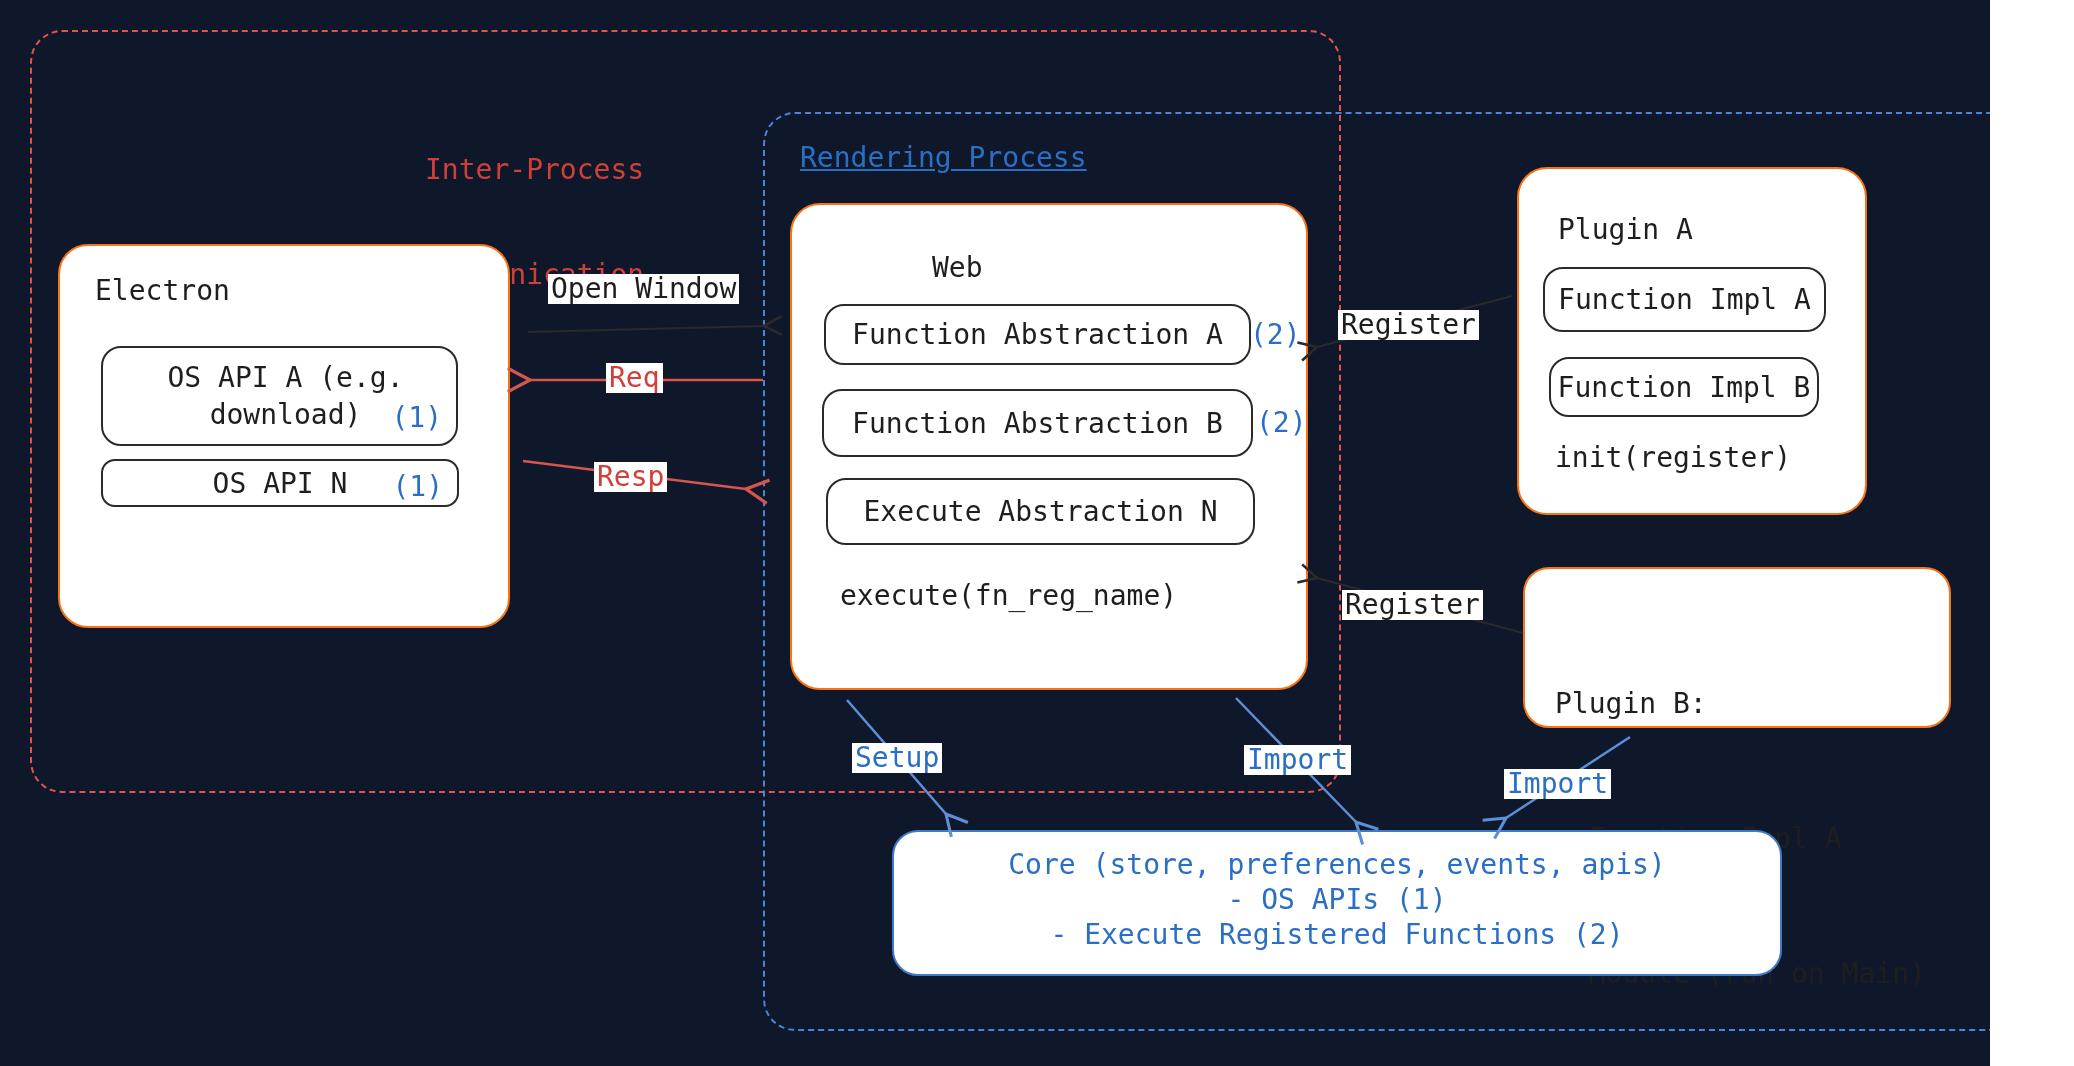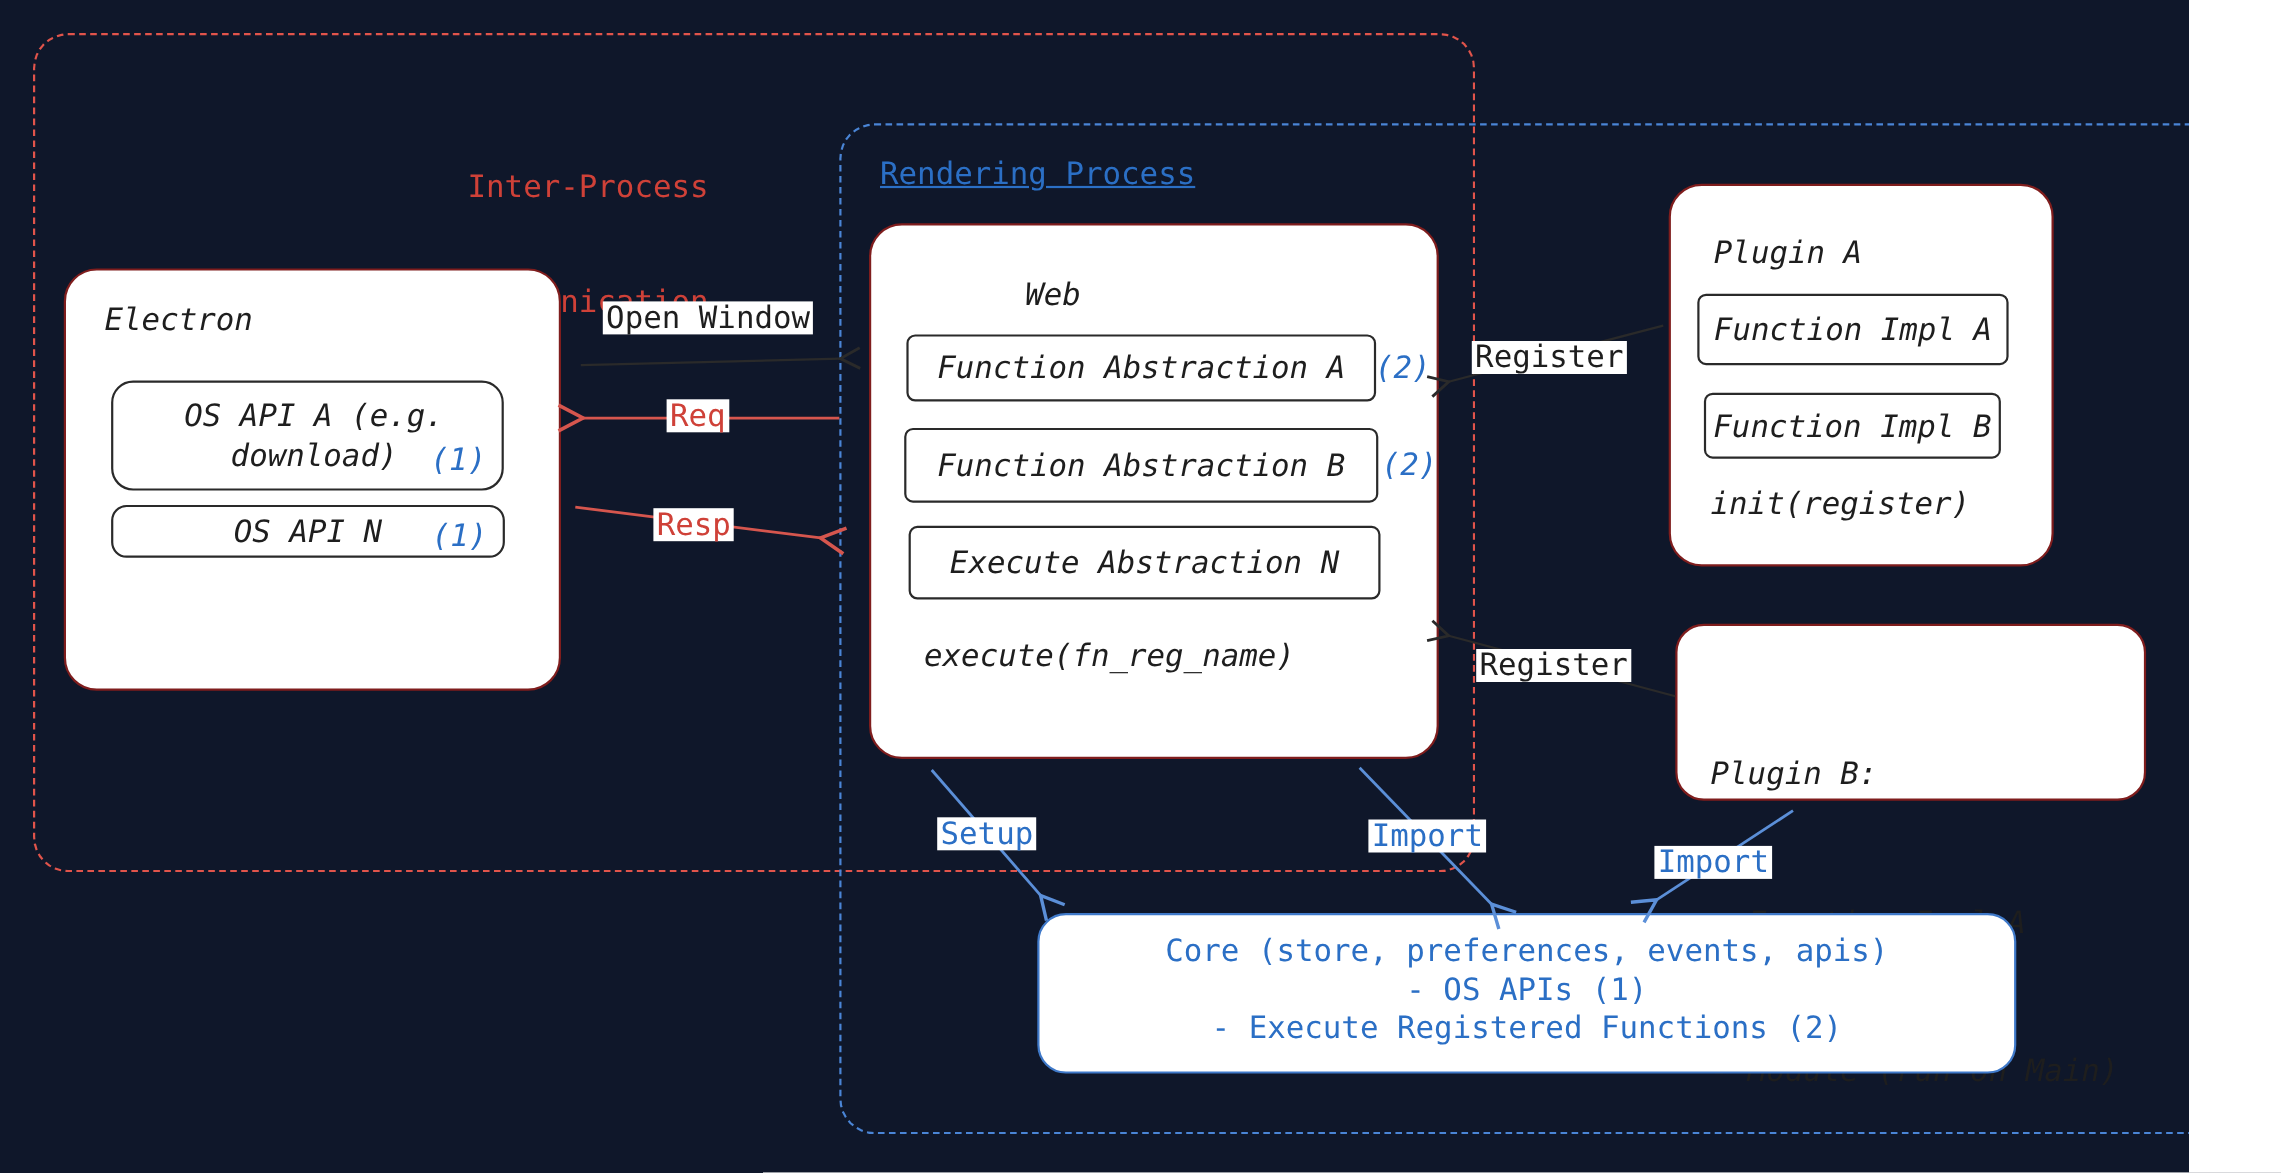--- a/index.html
+++ b/index.html
@@ -21,30 +21,29 @@
   .group-blue{
     border:2.5px dashed #4a85d6;
     border-radius:32px;
   }
   .group-label-red{color:#cf4138;line-height:35px;white-space:pre;}
   .group-label-blue{color:#2b6fc5;line-height:35px;white-space:pre;}
   
   .box{
     position:absolute;
     background:#ffffff;
-    border:2px solid #7f1d1d;
+    border:2px solid #f97316;
     border-radius:30px;
     box-sizing:border-box;
-    font-style:italic;
   }
   .inner-box{
     position:absolute;
     background:#ffffff;
     border:2px solid #2a2a2a;
-    border-radius:8px;
+    border-radius:20px;
     box-sizing:border-box;
     display:flex;align-items:center;justify-content:center;
     text-align:center;
   }
   .box-title{position:absolute;white-space:pre;}
   .badge-blue{color:#2b6fc5;white-space:pre;}
   .core-box{
     position:absolute;
     background:#ffffff;
     border:2px solid #3f79c9;
@@ -124,21 +123,21 @@
   </div>
 
   <div class="box" style="left:1523px;top:567px;width:428px;height:161px;border-radius:26px;">
     <div class="pb-lines" style="position:absolute;left:30px;top:22px;">
       <div>Plugin B:</div>
       <div>- Function Impl A</div>
       <div>- Module (run on Main)</div>
     </div>
   </div>
 
-  <div class="core-box" style="left:943px;top:830px;width:890px;height:146px;padding-top:15px;">
+  <div class="core-box" style="left:892px;top:830px;width:890px;height:146px;padding-top:15px;">
     <div>Core (store, preferences, events, apis)</div>
     <div>- OS APIs (1)</div>
     <div>- Execute Registered Functions (2)</div>
   </div>
 
   <svg id="arrows" width="2074" height="1066" viewBox="0 0 2074 1066">
     <defs>
       <marker id="ah-black" viewBox="0 0 16 16" refX="2.5" refY="8" markerWidth="15" markerHeight="15" orient="auto">
         <path d="M12 3 L2.5 8 L12 13" fill="none" stroke="#2a2a2a" stroke-width="1.4"></path>
       </marker>

